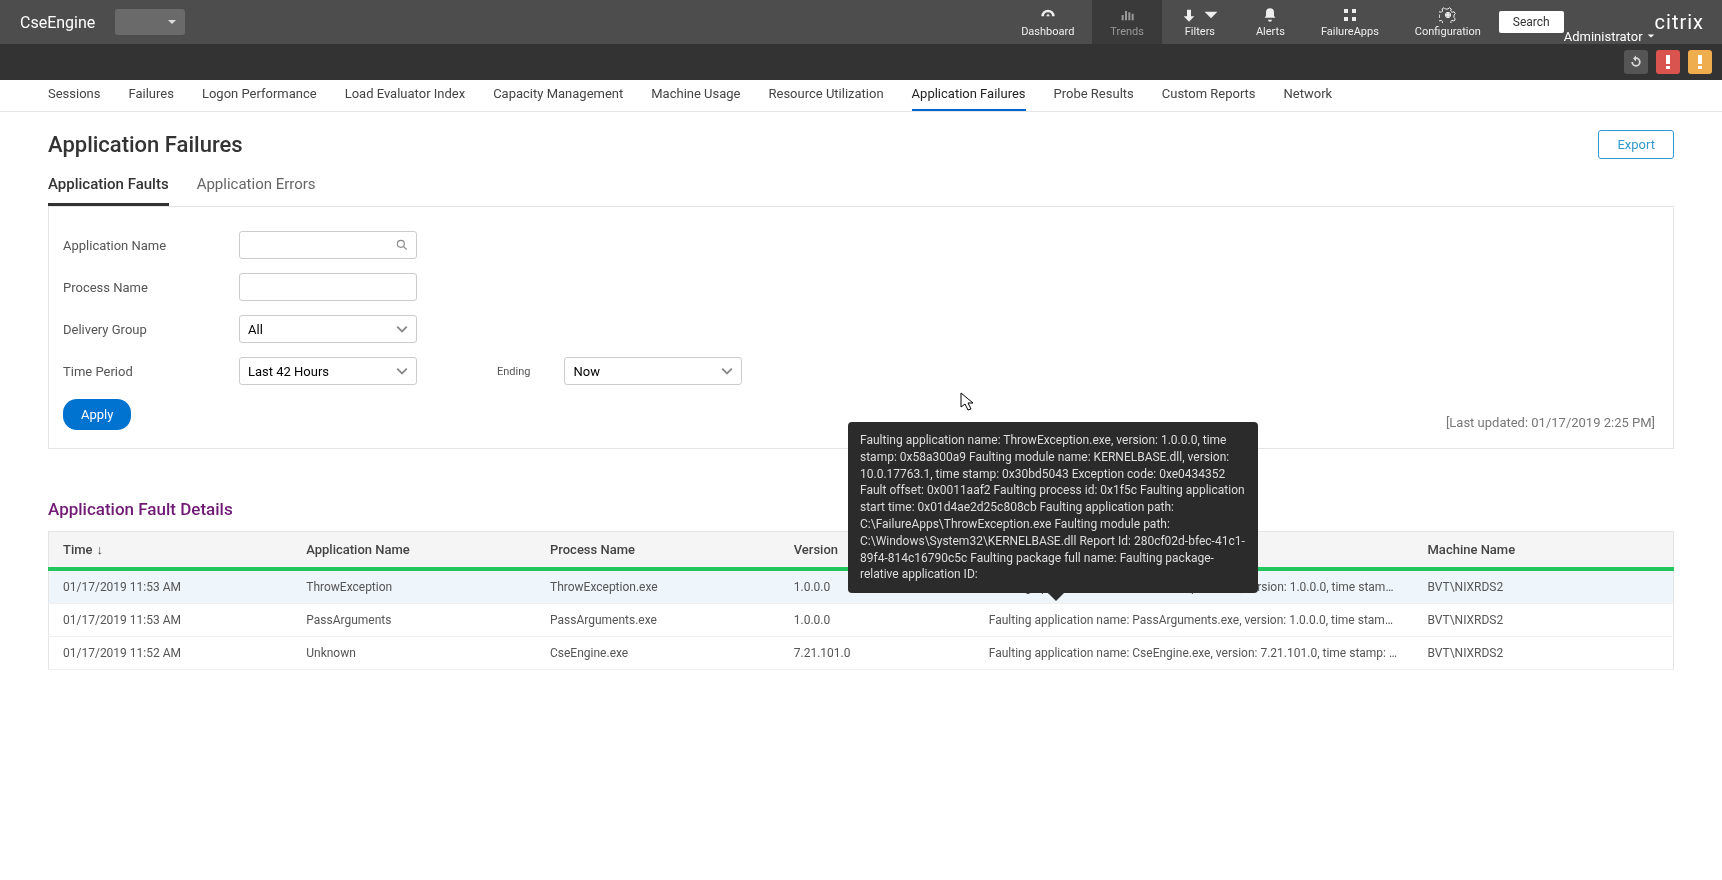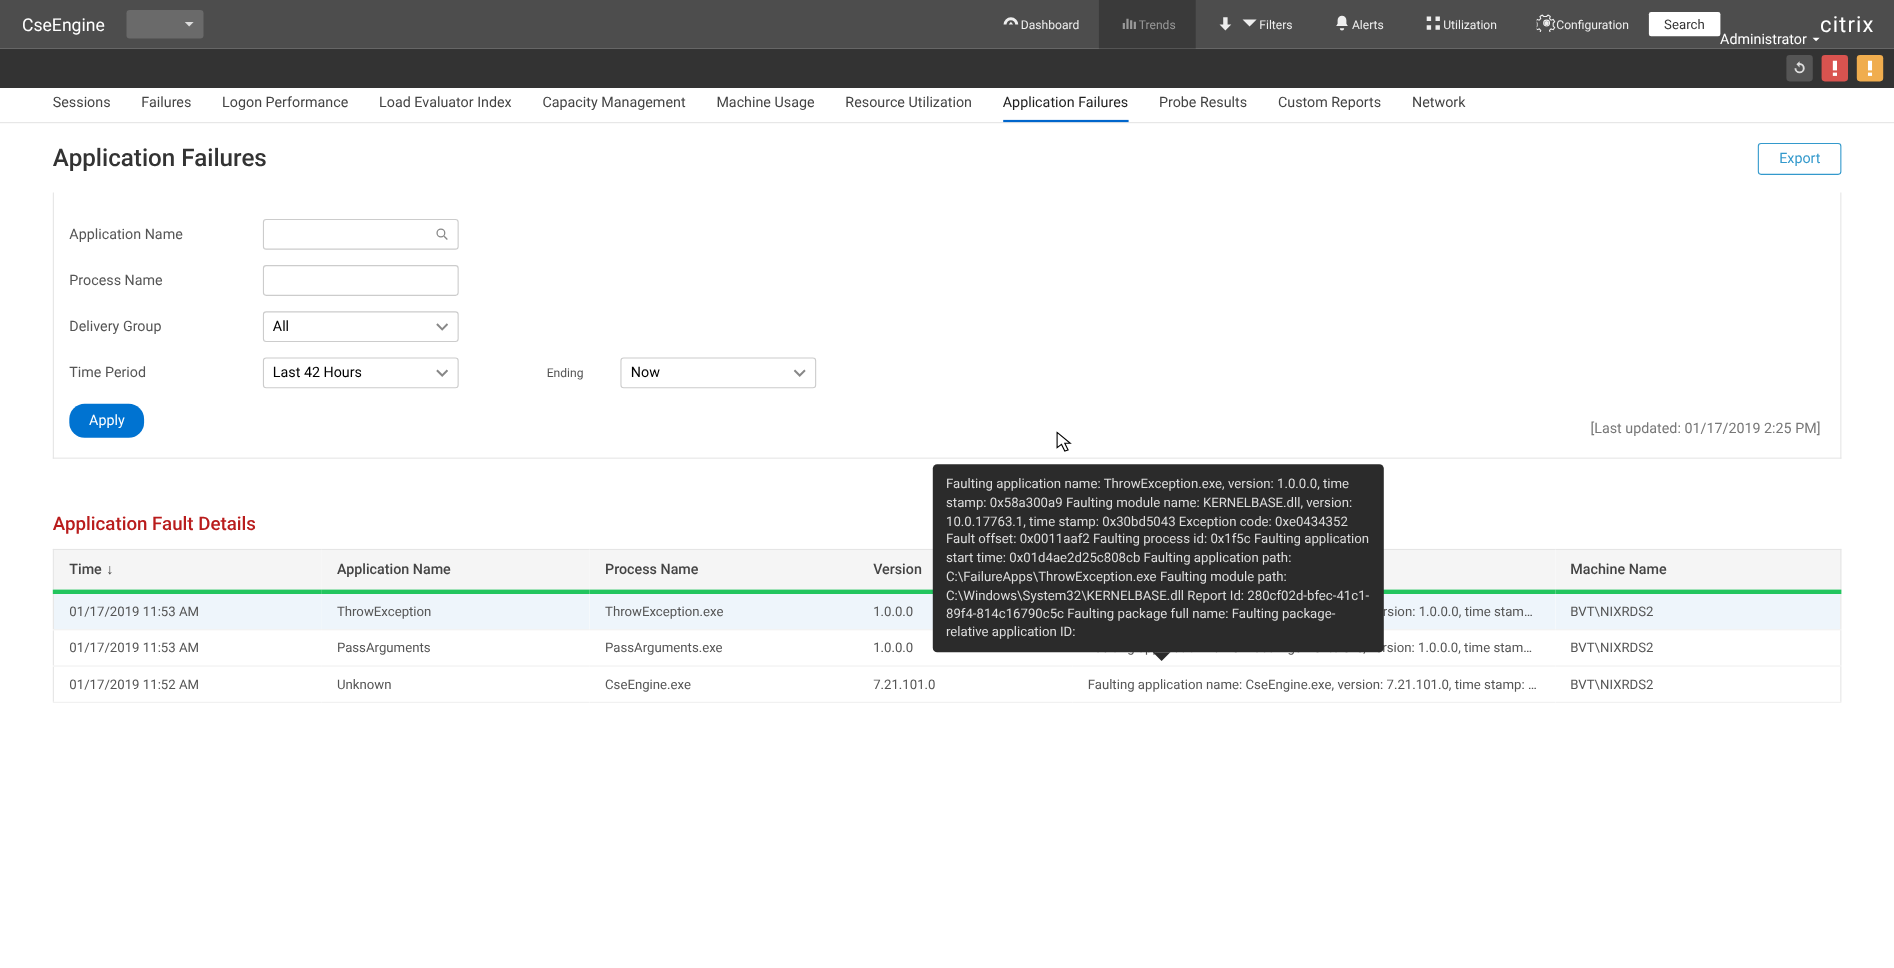--- a/index.html
+++ b/index.html
@@ -4,21 +4,21 @@
 <style>
 * { margin: 0; padding: 0; box-sizing: border-box; font-family: -apple-system, BlinkMacSystemFont, "Segoe UI", Roboto, sans-serif; }
 body { width: 1722px; height: 880px; background: #fff; overflow: hidden; position: relative; }
 
 
 .top-header { background: #4d4d4d; height: 44px; display: flex; align-items: center; color: #fff; }
 .app-name { font-size: 16px; padding: 0 20px; }
 .context-dd { background: #6a6a6a; height: 26px; width: 70px; border-radius: 3px; display: flex; align-items: center; justify-content: flex-end; padding-right: 8px; }
 .context-dd svg { width: 10px; height: 10px; fill: #ddd; }
 .top-nav { margin-left: auto; display: flex; align-items: center; height: 100%; }
-.top-nav-item { display: flex; flex-direction: row; align-items: center; justify-content: center; padding: 0 18px; height: 100%; font-size: 11px; color: #eee; cursor: pointer; }
+.top-nav-item { display: flex; flex-direction: column; align-items: center; justify-content: center; padding: 0 18px; height: 100%; font-size: 11px; color: #eee; cursor: pointer; }
 .top-nav-item.active { background: #3a3a3a; }
 .top-nav-item svg { width: 18px; height: 16px; fill: #eee; margin-bottom: 2px; }
 .top-nav-item.dim { color: #999; }
 .top-nav-item.dim svg { fill: #999; }
 .dd-caret { margin-left: 4px; }
 .nav-with-caret { display: flex; align-items: center; }
 .top-right { margin-left: auto; display: flex; align-items: center; padding-right: 10px; }
 .search-btn { background: #fff; color: #333; border: none; padding: 4px 14px; font-size: 12px; border-radius: 2px; cursor: pointer; }
 .admin-link { color: #fff; font-size: 13px; display: flex; align-items: center; gap: 4px; cursor: pointer; margin-top: 28px; }
 .citrix-logo { font-size: 20px; letter-spacing: 1px; color: #fff; padding-right: 8px; }
@@ -53,21 +53,21 @@
 .filter-input { width: 178px; height: 28px; border: 1px solid #ccc; border-radius: 3px; padding: 0 28px 0 8px; font-size: 13px; position: relative; }
 .input-wrap { position: relative; display: inline-block; }
 .input-wrap .search-icon { position: absolute; right: 8px; top: 50%; transform: translateY(-50%); width: 14px; height: 14px; fill: #888; }
 .select-box { width: 178px; height: 28px; border: 1px solid #ccc; border-radius: 3px; padding: 0 8px; font-size: 13px; display: flex; align-items: center; justify-content: space-between; cursor: pointer; background: #fff; }
 .select-box svg { width: 12px; height: 12px; fill: #888; }
 .ending-label { font-size: 11px; color: #555; margin-left: 80px; margin-right: 34px; }
 .apply-btn { background: #0073d1; color: #fff; border: none; padding: 8px 18px; font-size: 13px; border-radius: 14px; cursor: pointer; }
 .last-updated { position: absolute; right: 18px; bottom: 18px; font-size: 13px; color: #777; }
 
 
-.details-title { font-size: 17px; font-weight: 500; color: #b91c1c; margin-top: 50px; margin-bottom: 12px; }
+.details-title { font-size: 17px; font-weight: 500; color: #701a75; margin-top: 50px; margin-bottom: 12px; }
 .details-table { width: 100%; border: 1px solid #e5e5e5; border-collapse: collapse; }
 .details-table th { background: #f5f5f5; text-align: left; font-size: 13px; font-weight: 500; color: #444; padding: 10px 14px; border-bottom: 4px solid #22c55e; }
 .details-table td { font-size: 12px; color: #555; padding: 9px 14px; border-bottom: 1px solid #f0f0f0; white-space: nowrap; overflow: hidden; text-overflow: ellipsis; max-width: 0; }
 .details-table tr.highlight { background: #eef5fb; }
 .sort-arrow { display: inline-block; margin-left: 4px; }
 .col-time { width: 15%; }
 .col-app { width: 15%; }
 .col-proc { width: 15%; }
 .col-ver { width: 12%; }
 .col-desc { width: 27%; }
@@ -119,21 +119,21 @@
     <div class="top-nav-item">
       <svg viewBox="0 0 24 24">
           <path d="M12 2a6 6 0 0 0-6 6v5l-2 3h16l-2-3V8a6 6 0 0 0-6-6zm0 20a3 3 0 0 0 3-3H9a3 3 0 0 0 3 3z"></path>
         </svg>
       <span>Alerts</span>
     </div>
     <div class="top-nav-item">
       <svg viewBox="0 0 24 24">
           <path d="M3 3h6v6H3zm0 12h6v6H3zm12-12h6v6h-6zm0 12h6v6h-6z"></path>
         </svg>
-      <span>Utilization</span>
+      <span>FailureApps</span>
     </div>
     <div class="top-nav-item">
       <svg viewBox="0 0 24 24">
           <path d="M12 8a4 4 0 1 0 0 8 4 4 0 0 0 0-8zm9 4l2-2-2-3-3 1-2-2 1-3-3-2-2 2h-4l-2-2-3 2 1 3-2 2-3-1-2 3 2 2v4l-2 2 2 3 3-1 2 2-1 3 3 2 2-2h4l2 2 3-2-1-3 2-2 3 1 2-3-2-2z" fill="none" stroke="#eee" stroke-width="1.5"></path>
           <circle cx="12" cy="12" r="3"></circle>
         </svg>
       <span>Configuration</span>
     </div>
 
     <div class="top-right">
@@ -182,20 +182,24 @@
   <div class="tab-item">Custom Reports</div>
   <div class="tab-item">Network</div>
 </div>
 
 <div class="page">
   <div class="page-header">
     <h1 class="page-title">Application Failures</h1>
     <button class="export-btn">Export</button>
   </div>
 
+  <div class="sub-tabs">
+    <div class="sub-tab active">Application Faults</div>
+    <div class="sub-tab">Application Errors</div>
+  </div>
 
   <div class="filter-panel">
     <div class="filter-row">
       <div class="filter-label">Application Name</div>
       <div class="input-wrap">
         <input class="filter-input" type="text" style="">
         <svg class="search-icon" viewBox="0 0 24 24">
             <circle cx="10" cy="10" r="6" fill="none" stroke="#888" stroke-width="2"></circle>
             <line x1="15" y1="15" x2="20" y2="20" stroke="#888" stroke-width="2"></line>
           </svg>

